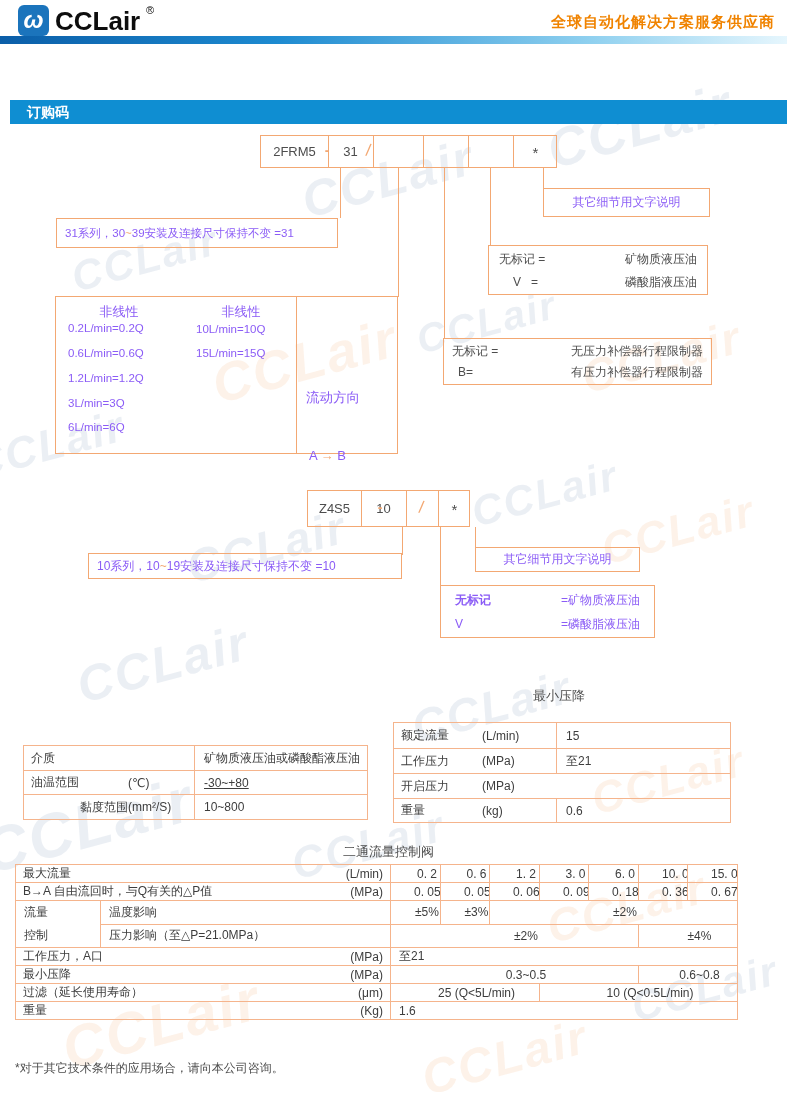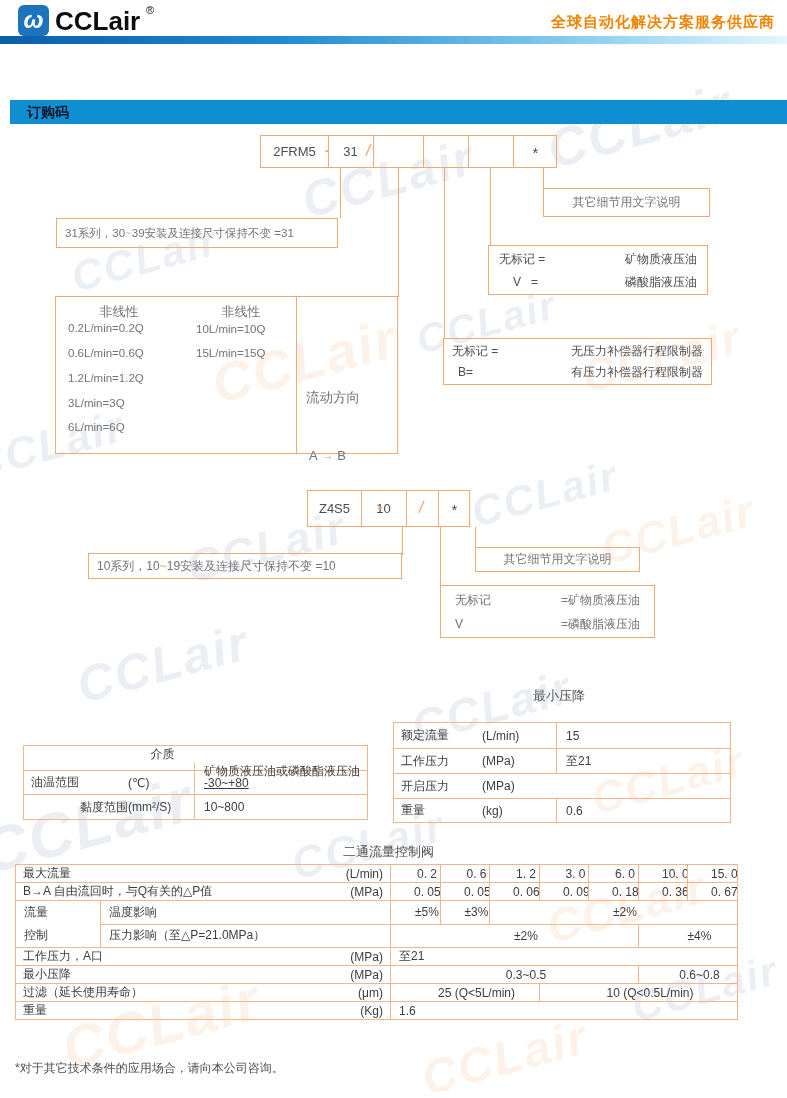--- a/index.html
+++ b/index.html
@@ -19,31 +19,31 @@
              text-align:center; line-height:29px; z-index:2; }
   .logo-tx { position:absolute; left:55px; top:6px; font-size:26px; font-weight:bold; color:#0d0d0d;
              letter-spacing:0px; z-index:2; }
   .logo-reg { position:absolute; left:146px; top:4px; font-size:11px; color:#0d0d0d; z-index:2; }
   .tagline { position:absolute; right:12px; top:13px; font-size:15px; font-weight:bold; color:#f08300;
              letter-spacing:1px; z-index:2; }
   .hdr-band { position:absolute; left:0; top:36px; width:787px; height:8px; z-index:2;
               background:linear-gradient(90deg,#0b5ea8 0%,#1d8ad0 35%,#8fd0ef 75%,#e6f6fd 100%); }
 
   
-  .secbar { position:absolute; left:10px; width:777px; height:24px; background:#0f8ed2; color:#0f172a;
+  .secbar { position:absolute; left:10px; width:777px; height:24px; background:#0f8ed2; color:#ffffff;
             font-size:14px; font-weight:bold; line-height:24px; padding-left:17px; z-index:3; }
 
   
   .obox { position:absolute; border:1px solid #f3a873; background:transparent; z-index:2; }
   .oline { position:absolute; width:1px; background:#f3a873; z-index:2; }
   .vdiv { position:absolute; top:0; bottom:0; width:1px; background:#f3a873; }
   .cell { position:absolute; top:0; bottom:0; text-align:center; color:#4d4d4d; }
   .dash { position:absolute; color:#f3a873; font-weight:bold; z-index:3; text-align:center; }
   .slash { position:absolute; color:#f3a873; font-size:17px; z-index:3; transform:rotate(8deg); }
-  .dtext { color:#737373; }
+  .dtext { color:#8b5cf6; }
   .kv { display:flex; justify-content:space-between; color:#4d4d4d; }
   .pre { white-space:pre; }
   .abs { position:absolute; }
 
   
   .ttl { position:absolute; font-size:13px; color:#4d4d4d; z-index:2; }
   .stable { position:absolute; border:1px solid #f5b48c; z-index:2; }
   .srow { display:flex; border-top:1px solid #f5b48c; font-size:12px; color:#3d3d3d; align-items:center; }
   .srow:first-child { border-top:none; }
   .srow .lab { padding-left:7px; }
@@ -180,21 +180,21 @@
   <div class="obox" style="left:88px; top:553px; width:314px; height:26px; padding-left:8px; font-size:12px;">
     <span class="dtext" style="line-height:24px;">10系列，10</span><span style="color:#f3a873; line-height:24px;">~</span><span class="dtext" style="line-height:24px;">19安装及连接尺寸保持不变 =10</span>
   </div>
 
   <div class="obox" style="left:475px; top:547px; width:165px; height:25px; text-align:center;">
     <span class="dtext" style="line-height:23px; font-size:12px;">其它细节用文字说明</span>
   </div>
 
   <div class="obox" style="left:440px; top:585px; width:215px; height:53px; padding:2px 8px 0 14px; font-size:12px;">
     <div style="display:flex; line-height:24px;">
-      <span class="dtext" style="width:106px;">无标记</span>
+      <span class="dtext" style="width:106px;font-weight:bold;">无标记</span>
       <span class="dtext">=矿物质液压油</span>
     </div>
     <div style="display:flex; line-height:24px;">
       <span class="dtext" style="width:106px;">V</span>
       <span class="dtext">=磷酸脂液压油</span>
     </div>
   </div>
 
 
   <div class="ttl" style="left:533px; top:687px;">最小压降</div>
@@ -214,21 +214,21 @@
       <span>(MPa)</span>
     </div>
     <div class="srow" style="height:24px;">
       <span class="lab" style="width:88px;">重量</span>
       <span>(kg)</span>
       <span class="valc" style="margin-left:auto; width:174px;">0.6</span>
     </div>
   </div>
 
   <div class="stable" style="left:23px; top:745px; width:345px;">
-    <div class="srow" style="height:24px;flex-direction:column;">
+    <div class="srow" style="height:24px;">
       <span class="lab" style="width:104px;">介质</span>
       <span></span>
       <span class="valc" style="margin-left:auto; width:173px;">矿物质液压油或磷酸酯液压油</span>
     </div>
     <div class="srow" style="height:24px;">
       <span class="lab" style="width:104px;">油温范围</span>
       <span>(℃)</span>
       <span class="valc" style="margin-left:auto; width:173px;text-decoration:underline;">-30~+80</span>
     </div>
     <div class="srow" style="height:25px;text-align:right;">

